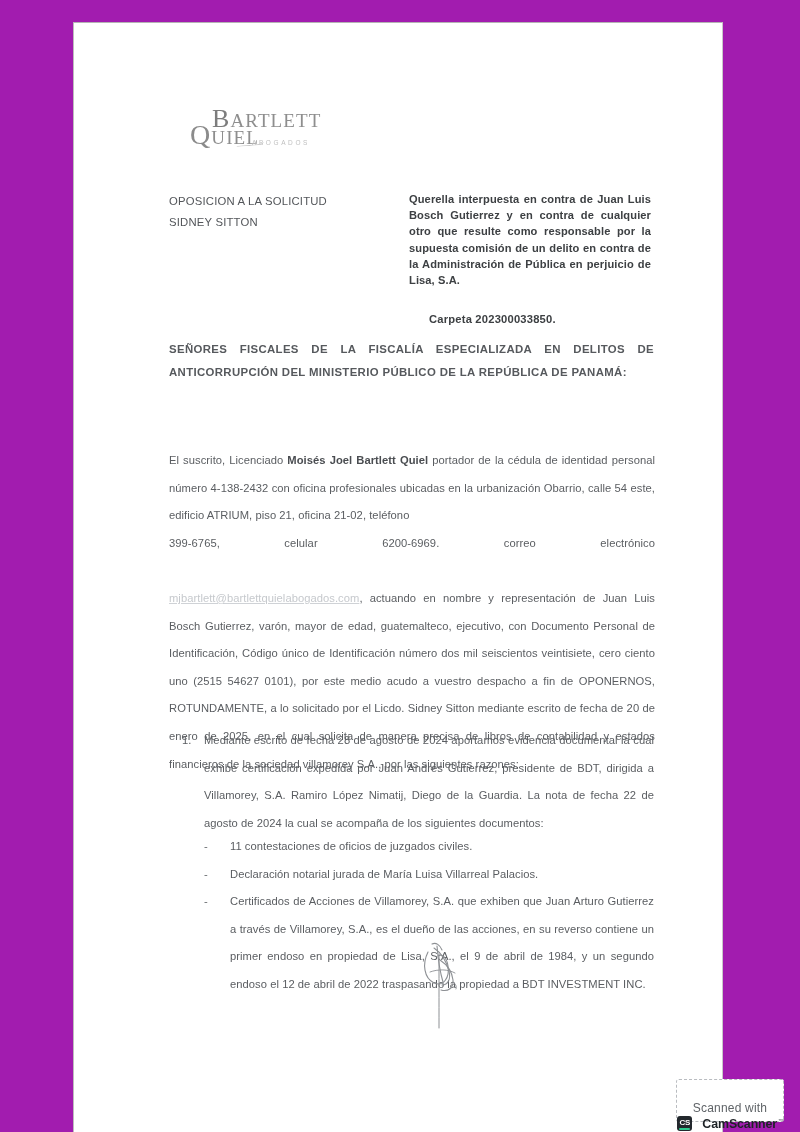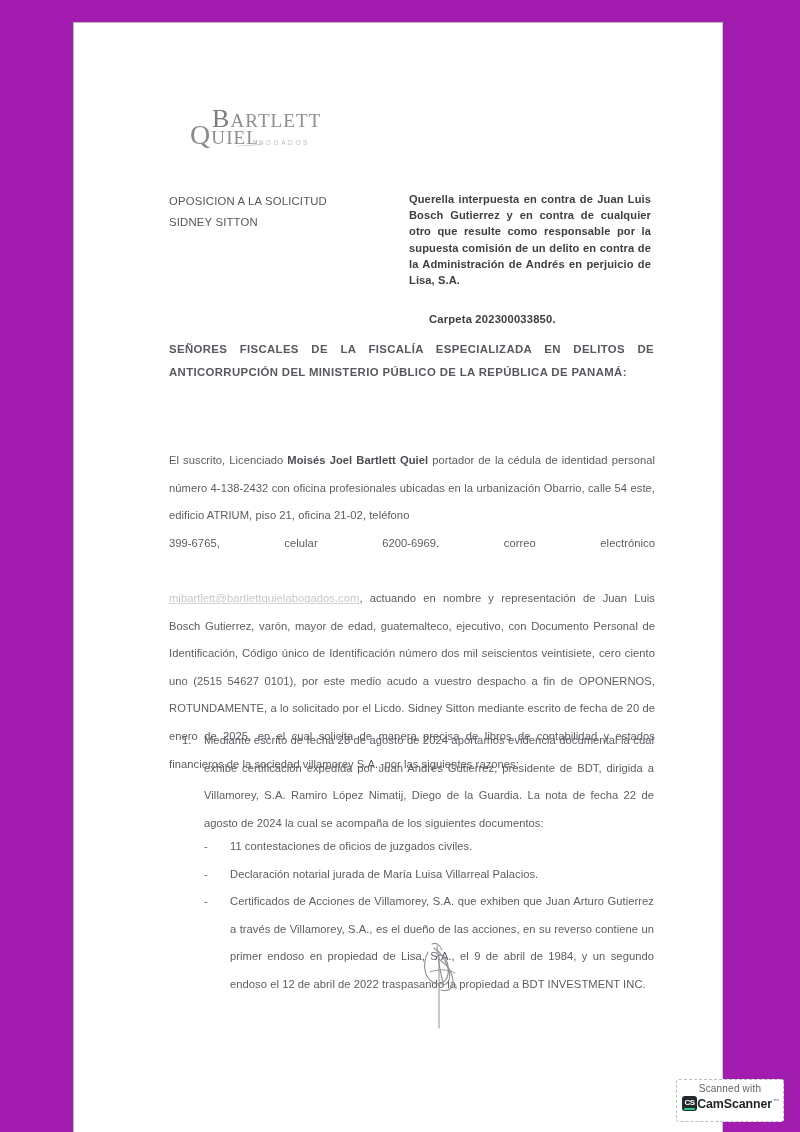--- a/index.html
+++ b/index.html
@@ -259,30 +259,31 @@
     width: 108px;
     height: 43px;
     background: #ffffff;
     border: 1px dashed #b9bcc0;
     border-radius: 3px;
     box-sizing: border-box;
     padding-top: 3px;
   }
   #cs-scanned-with {
     text-align: center;
-    font-size: 10px;
+    font-size: 12px;
     color: #5f6367;
     letter-spacing: .2px;
     line-height: 11px;
+    margin-top: 20px;
   }
   #cs-brand-row {
     display: flex;
     align-items: center;
-    justify-content: center;
-    gap: 0;
+    justify-content: flex-end;
+    gap: 10px;
     margin-top: 2px;
   }
   #cs-icon {
     width: 15px;
     height: 15px;
     border-radius: 3px;
     background: #23282d;
     position: relative;
     display: flex;
     align-items: center;
@@ -343,21 +344,21 @@
         <div class="logo-swoosh"></div>
         <div class="logo-word logo-abogados">ABOGADOS</div>
       </div>
 
       <div id="header-left">
         <div class="justified">OPOSICION A LA SOLICITUD</div>
         <div>SIDNEY SITTON</div>
       </div>
 
       <div id="header-right">
-        <p>Querella interpuesta en contra de Juan Luis Bosch Gutierrez y en contra de cualquier otro que resulte como responsable por la supuesta comisión de un delito en contra de la Administración de Andrés en perjuicio de Lisa, S.A.</p>
+        <p>Querella interpuesta en contra de Juan Luis Bosch Gutierrez y en contra de cualquier otro que resulte como responsable por la supuesta comisión de un delito en contra de la Administración de Pública en perjuicio de Lisa, S.A.</p>
       </div>
       <div id="carpeta-line">Carpeta 202300033850.</div>
 
       <div id="addressee">
         <p>SEÑORES FISCALES DE LA FISCALÍA ESPECIALIZADA EN DELITOS DE ANTICORRUPCIÓN DEL MINISTERIO PÚBLICO DE LA REPÚBLICA DE PANAMÁ:</p>
       </div>
 
       <div id="body-para">
         <p><span>El suscrito, Licenciado </span><span class="b">Moisés Joel Bartlett Quiel</span><span> portador de la cédula de identidad personal número 4-138-2432  con oficina profesionales ubicadas en la urbanización Obarrio, calle 54 este, edificio ATRIUM, piso 21, oficina 21-02, teléfono </span><span class="stretch-line"><span>399-6765,</span> <span>celular</span> <span>6200-6969.</span> <span>correo</span> <span>electrónico</span></span><span class="email-link">mjbartlett@bartlettquielabogados.com</span><span>,  actuando en nombre y representación de Juan Luis Bosch Gutierrez, varón, mayor de edad, guatemalteco, ejecutivo, con Documento Personal de Identificación, Código único de Identificación número dos mil seiscientos veintisiete, cero ciento uno (2515 54627 0101), por este medio acudo a vuestro despacho a fin de OPONERNOS, ROTUNDAMENTE, a lo solicitado por el Licdo. Sidney Sitton mediante escrito de fecha de 20 de enero de 2025, en el cual solicita de manera precisa de libros de contabilidad y estados financieros de la sociedad villamorey S.A., por las siguientes razones:</span></p>
       </div>

